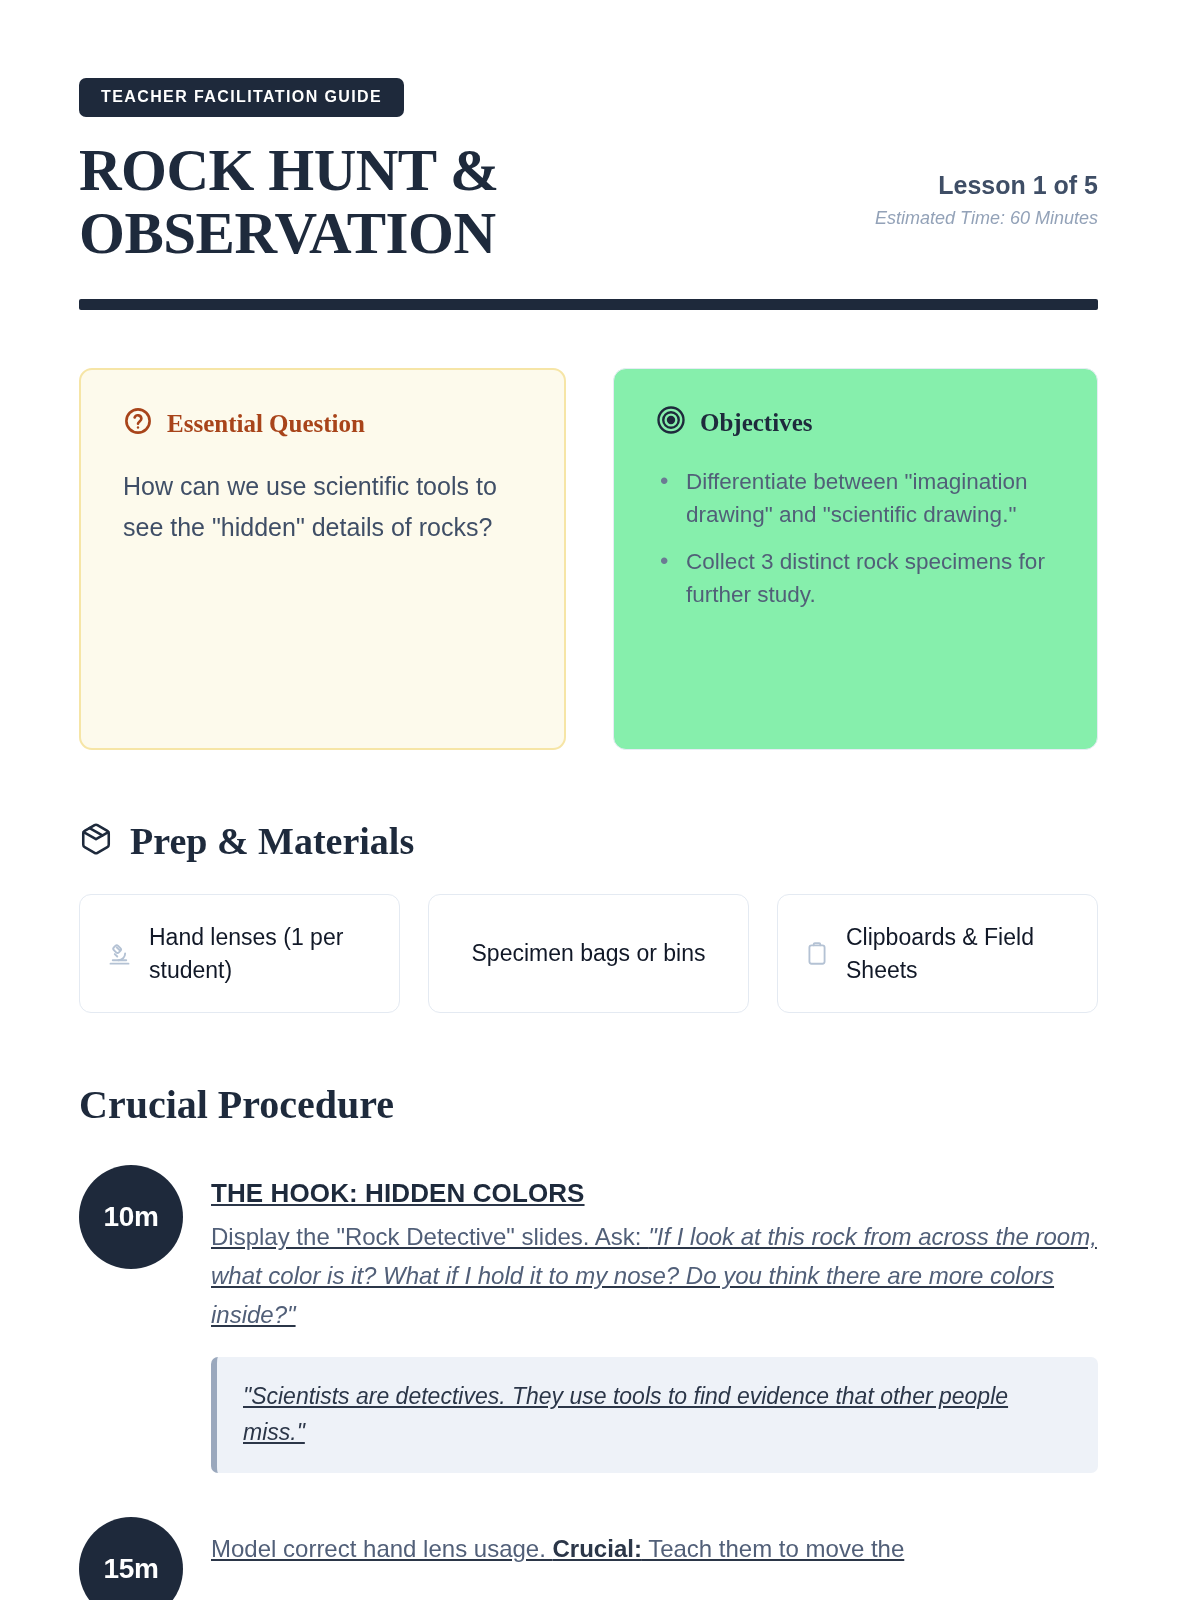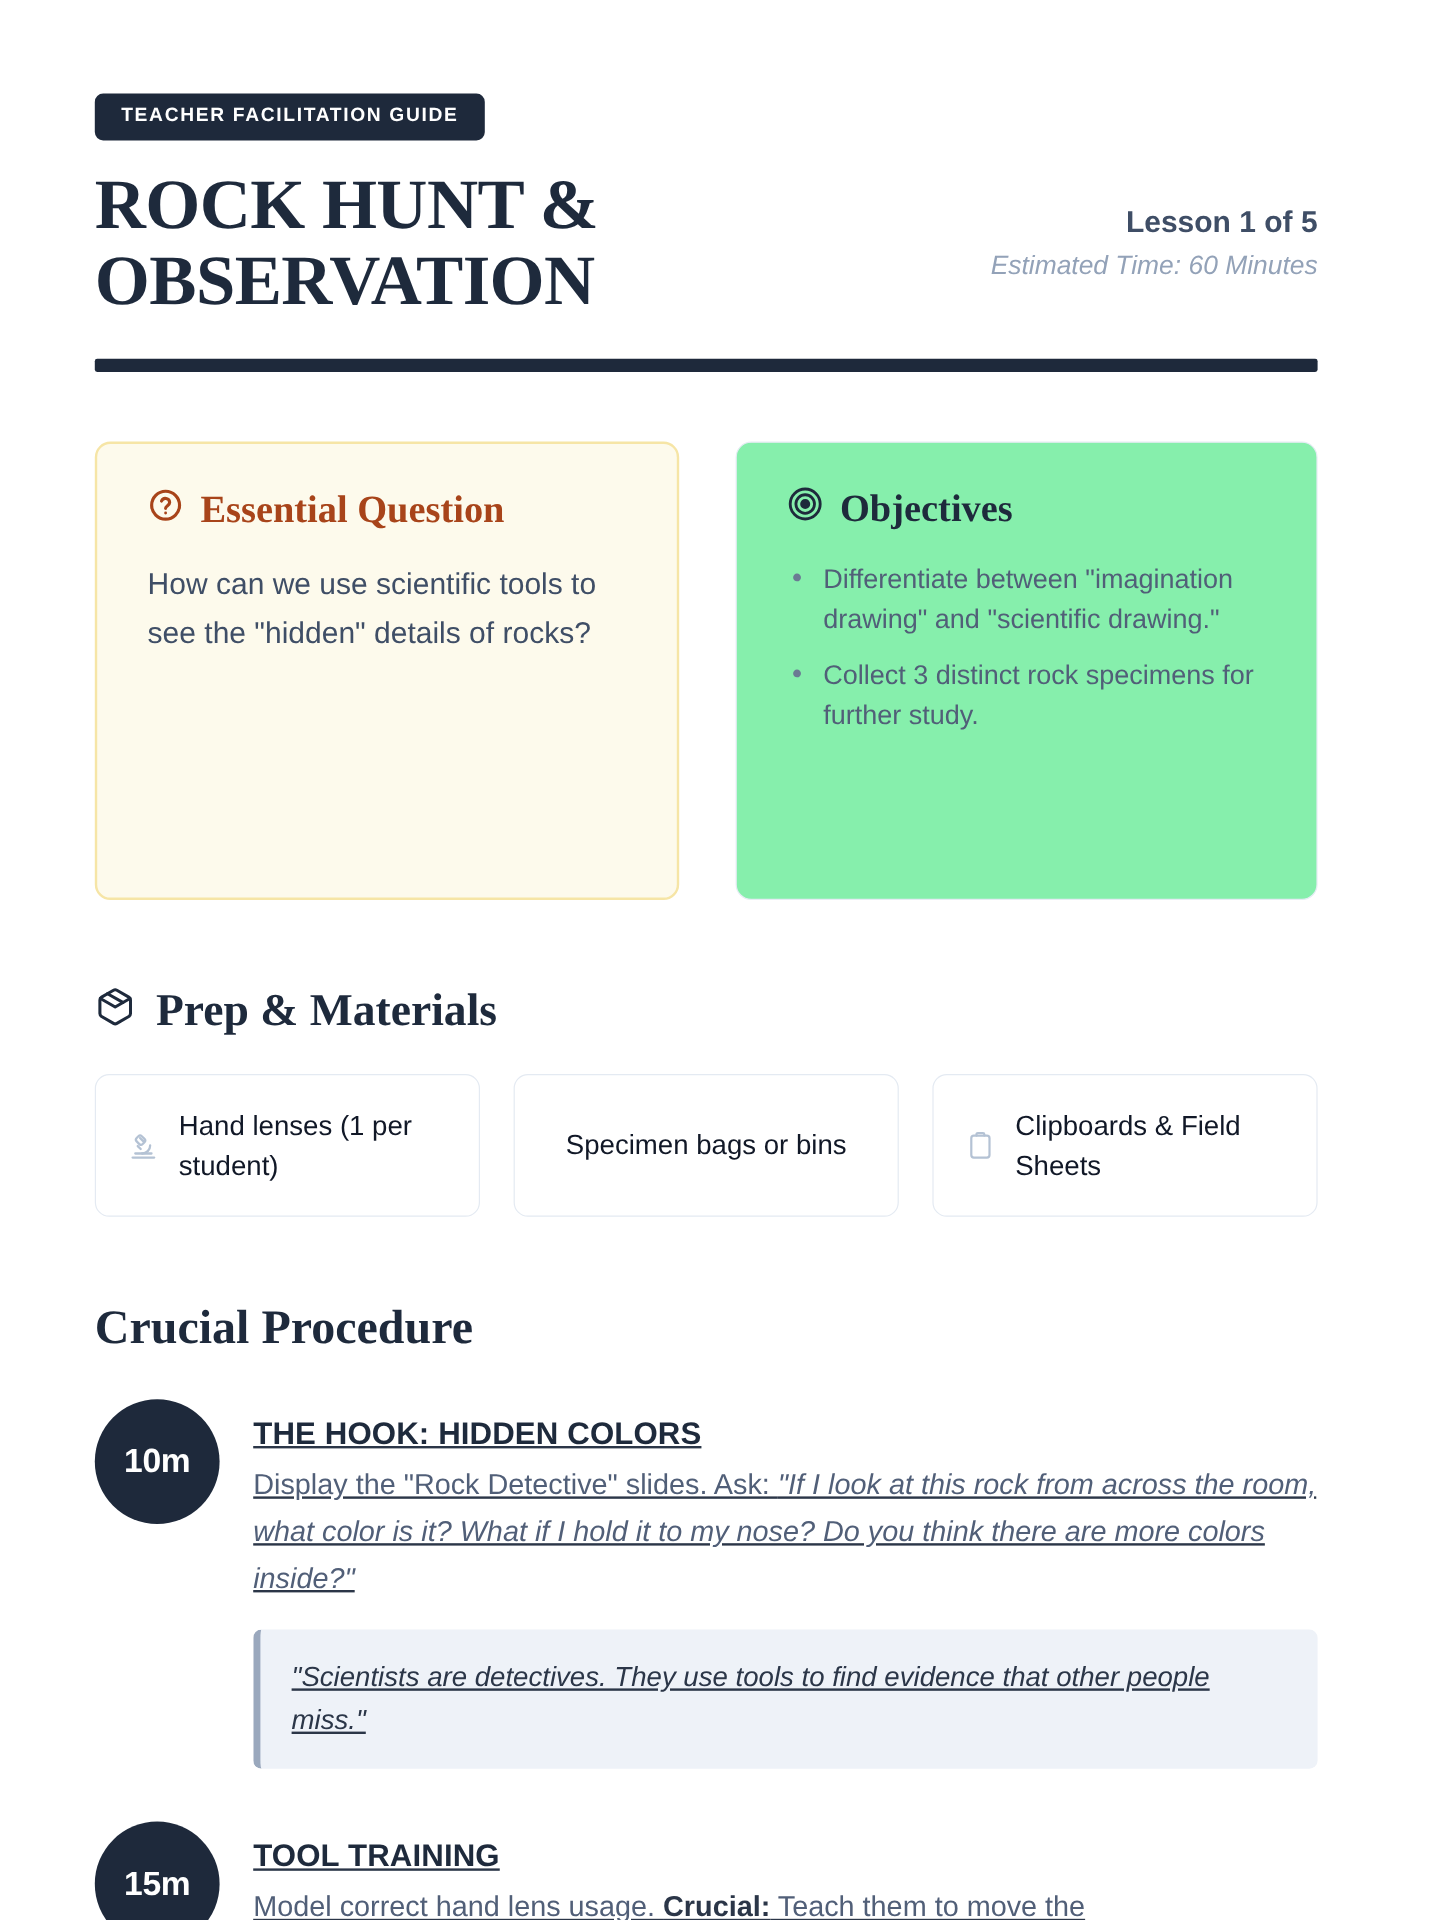--- a/index.html
+++ b/index.html
@@ -64,21 +64,21 @@
   }
 
   .lesson-count {
     font-size: 25px;
     font-weight: bold;
     color: #3f4e66;
     line-height: 1.25;
   }
 
   .est-time {
-    font-size: 22px;
+    font-size: 18px;
     font-style: italic;
     color: #93a2b8;
     line-height: 1.45;
     margin-top: 4px;
   }
 
   .rule {
     height: 11px;
     background: #1e293b;
     border-radius: 2px;
@@ -112,21 +112,21 @@
   .card-head {
     display: flex;
     align-items: center;
     gap: 14px;
     margin-bottom: 26px;
   }
 
   .card-head .ttl {
     font-family: "Liberation Serif", serif;
     font-weight: bold;
-    font-size: 32px;
+    font-size: 25px;
     line-height: 1;
   }
 
   .card-eq .ttl { color: #a8441a; }
   .card-obj .ttl { color: #1e2a3c; }
 
   .eq-body {
     font-size: 25px;
     line-height: 1.62;
     color: #3f4e66;
@@ -366,20 +366,19 @@
       <div class="step-body">
         <div class="step-title">THE HOOK: HIDDEN COLORS</div>
         <div class="step-text"><span>Display the "Rock Detective" slides. Ask: </span><i>"If I look at this rock from across the room, what color is it? What if I hold it to my nose? Do you think there are more colors inside?"</i></div>
         <div class="quote">"Scientists are detectives. They use tools to find evidence that other people miss."</div>
       </div>
     </div>
 
     <div class="step">
       <div class="time-badge">15m</div>
       <div class="step-body">
-        <div class="step-title">TOOL TRAINING</div>
         <div class="step-text"><span>Model correct hand lens usage. </span><b>Crucial:</b><span> Teach them to move the</span></div>
       </div>
     </div>
 
   </div>
 
 </div>
 
 </body></html>

